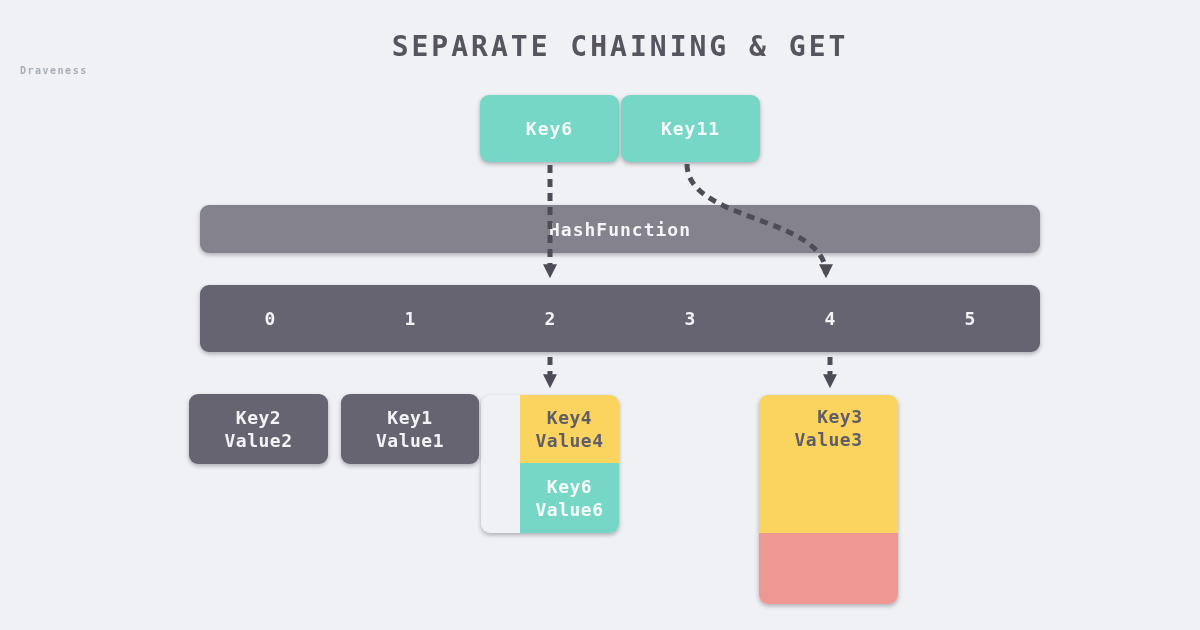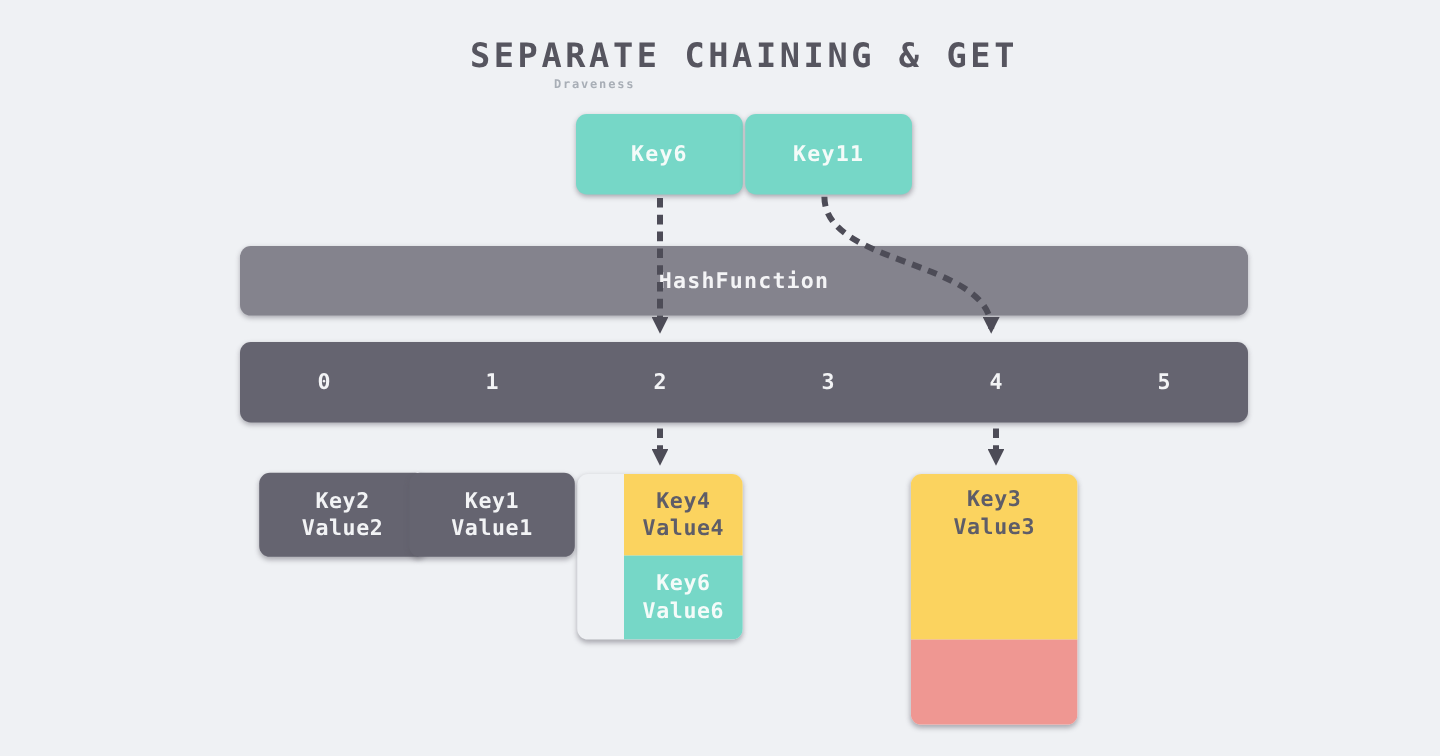--- a/index.html
+++ b/index.html
@@ -21,21 +21,20 @@
     top: 30px; left: 0; width: 1200px;
     text-align: center;
     font-size: 28px;
     font-weight: bold;
     letter-spacing: 3px;
     color: #56555f;
   }
   .subtitle {
     position: absolute;
     top: 65px; left: 0; width: 951px;
-    text-align: center;
     font-size: 10px;
     font-weight: bold;
     letter-spacing: 1.5px;
     color: #a8aeb6;
   }
   .box {
     position: absolute;
     border-radius: 9px;
     box-shadow: 0 2px 4px rgba(90, 89, 100, 0.45);
     display: flex;
@@ -50,21 +49,21 @@
     color: #f4fbf9;
     font-size: 18px;
     font-weight: bold;
     letter-spacing: 1px;
     z-index: 6;
   }
   .key-box-1 { left: 460px; top: 95px; }
   .key-box-2 { left: 601px; top: 95px; text-align: center; }
   .hash-bar {
     left: 180px; top: 205px;
-    width: 840px; height: 58px;
+    width: 840px; height: 48px;
     background: #84838d;
     color: #f4f4f6;
     font-size: 18px;
     font-weight: bold;
     letter-spacing: 1px;
     z-index: 2;
   }
   .bucket-bar {
     left: 180px; top: 285px;
     width: 840px; height: 67px;
@@ -89,21 +88,21 @@
   .chain-box {
     width: 139px; height: 70px;
     background: #656470;
     color: #f2f3f5;
     font-size: 18px;
     font-weight: bold;
     letter-spacing: 0.5px;
     line-height: 23px;
     z-index: 3;
   }
-  .chain-box-b0 { left: 196px; top: 394px; }
+  .chain-box-b0 { left: 169px; top: 394px; }
   .chain-box-b1 { left: 321px; top: 394px; width: 138px; }
   .chain-col {
     position: absolute;
     border-radius: 9px;
     overflow: hidden;
     box-shadow: 0 2px 4px rgba(90, 89, 100, 0.45);
     z-index: 3;
   }
   .chain-col-b2 { left: 461px; top: 395px; width: 138px; padding-left: 39px; }
   .chain-col-b4 { left: 739px; top: 395px; width: 139px; }
@@ -116,21 +115,21 @@
     font-size: 18px;
     font-weight: bold;
     letter-spacing: 0.5px;
     line-height: 23px;
   }
   .seg-yellow { background: #fbd35f; color: #5e5d68; }
   .seg-teal   { background: #76d7c7; color: #f4fbf9; }
   .seg-red    { background: #ef9792; }
   .seg-b2-yellow { height: 68px; }
   .seg-b2-teal   { height: 70px; }
-  .seg-b4-yellow { height: 138px; justify-content: flex-start; padding-top: 10px; }
+  .seg-b4-yellow { height: 138px; justify-content: flex-start; padding-top: 10px; text-align: right; }
   .seg-b4-red    { height: 71px; }
   .entry { margin-bottom: 26px; }
   .entry:last-child { margin-bottom: 0; }
 </style>
 </head>
 <body>
 
 <div class="stage">
 
   <div class="title">SEPARATE CHAINING &amp; GET</div>

